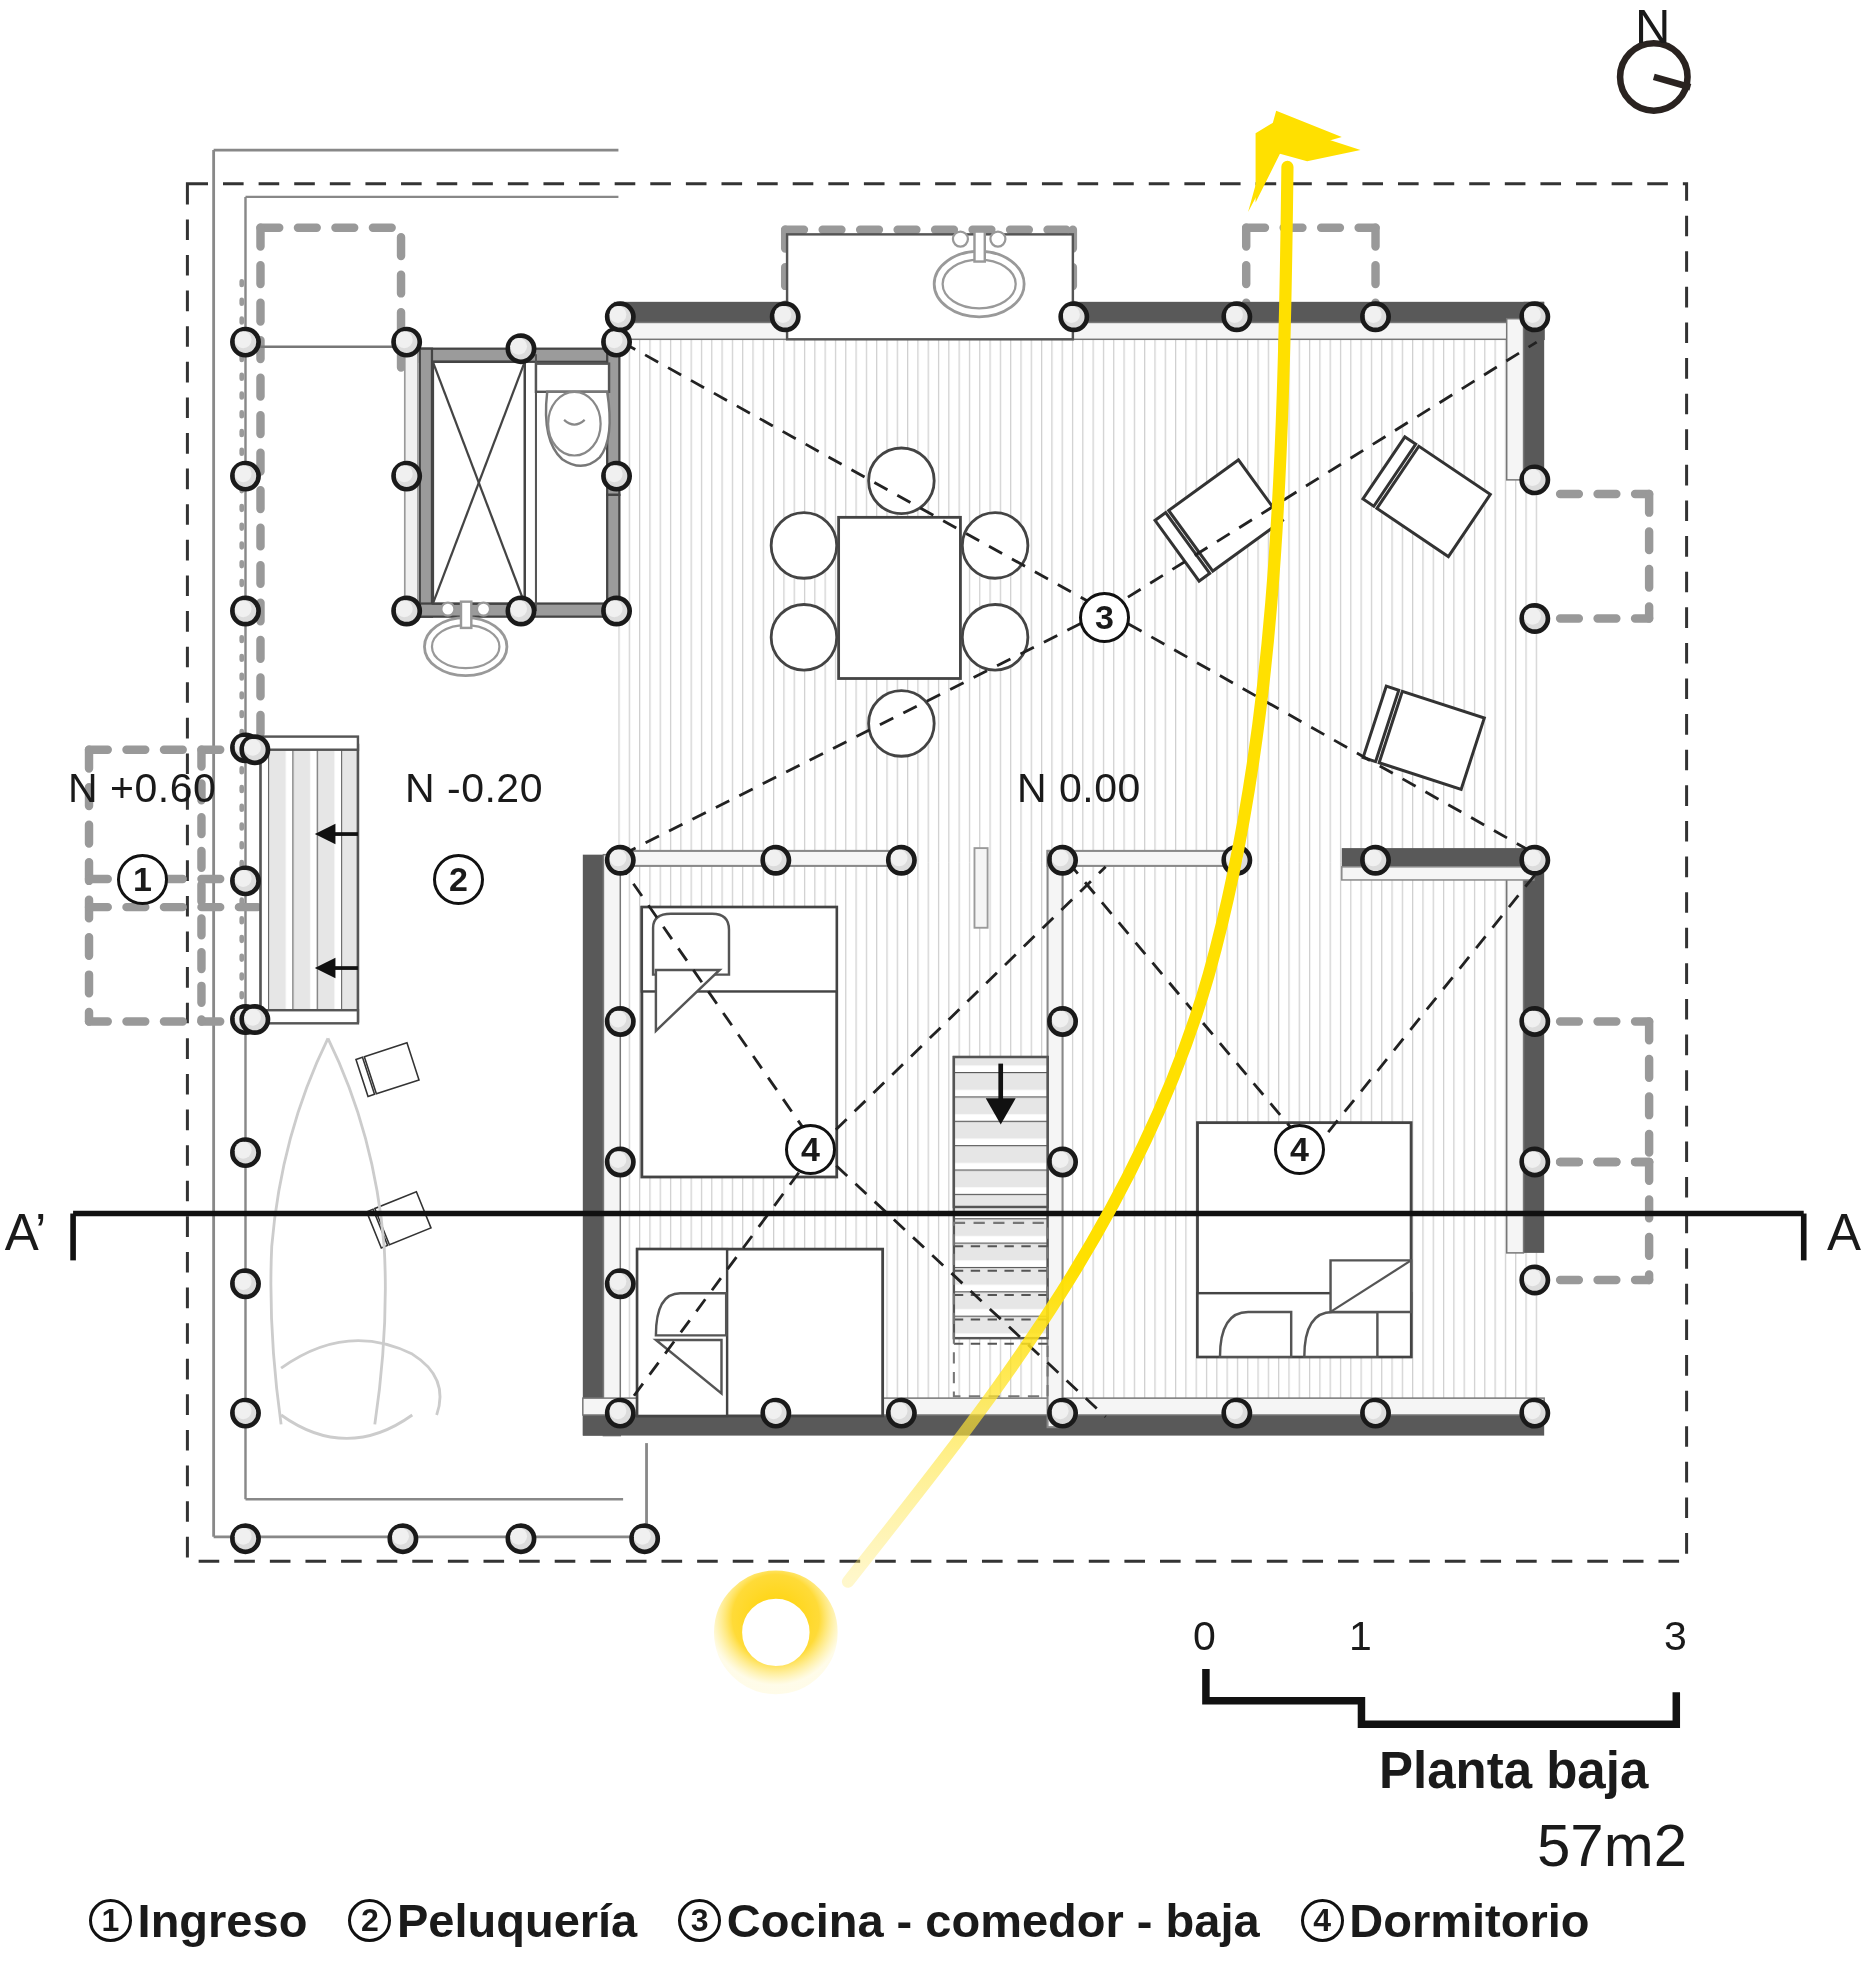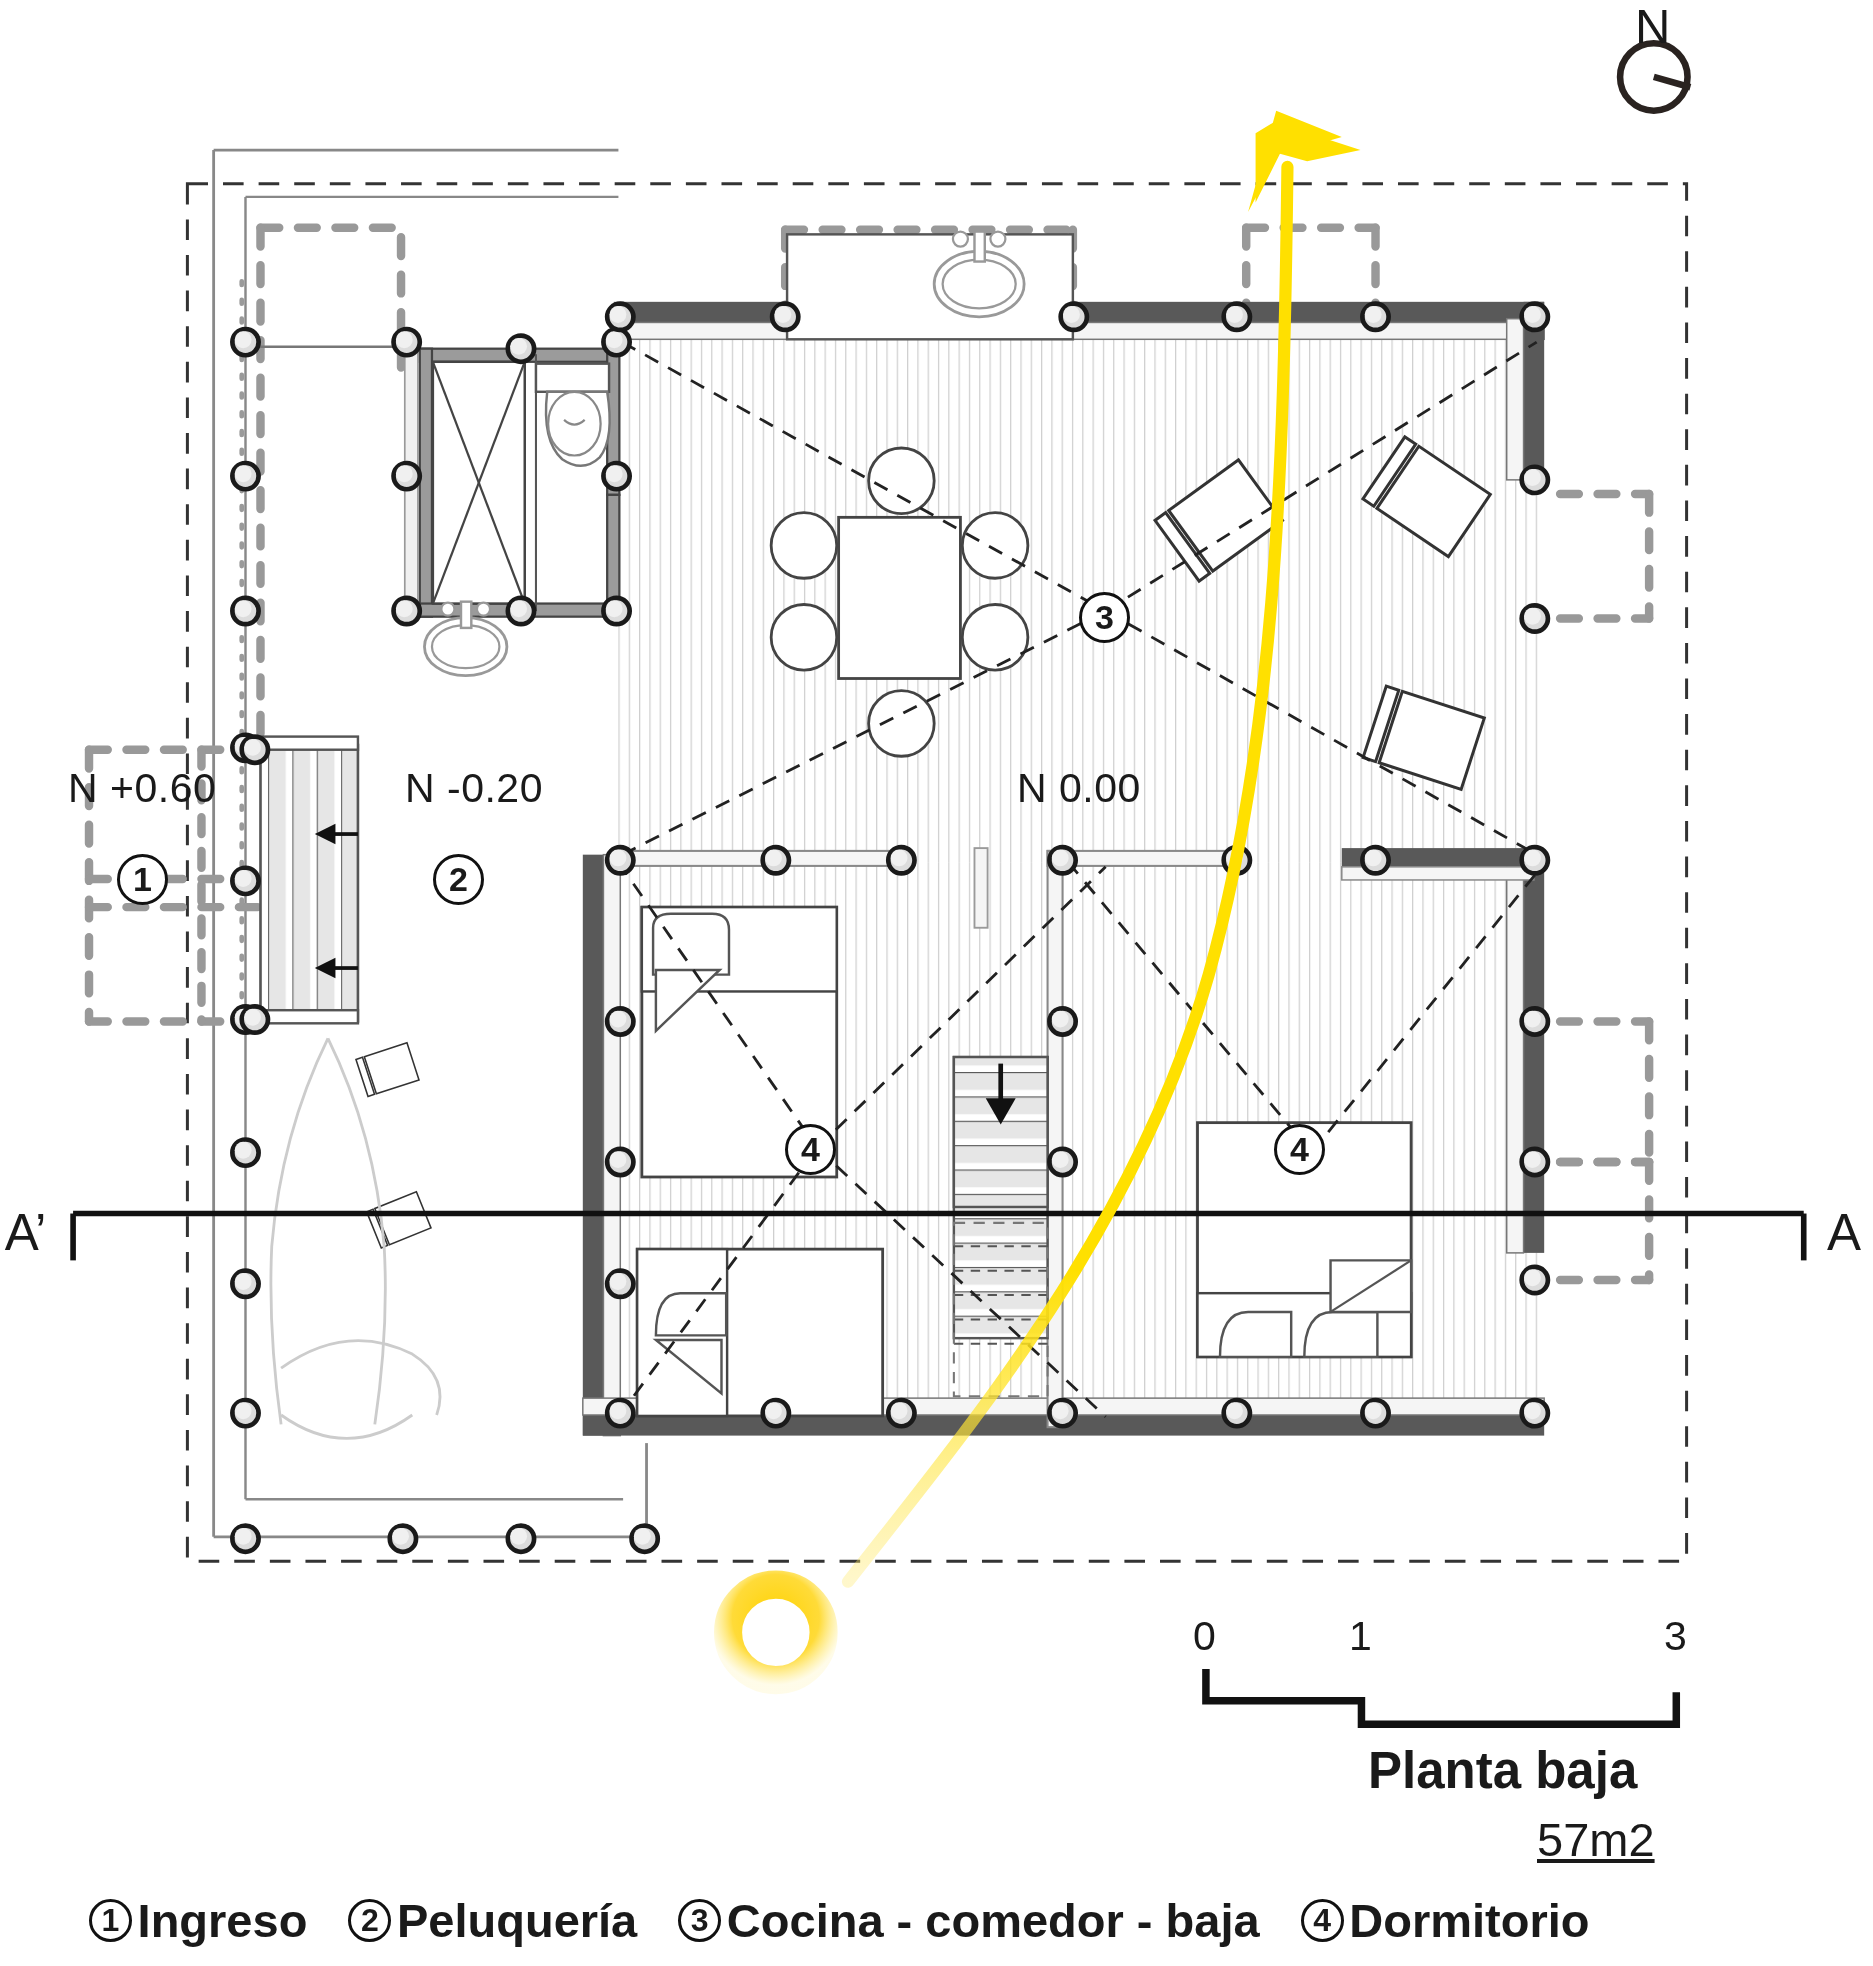--- a/index.html
+++ b/index.html
@@ -30,22 +30,22 @@
   .txt {
     position: absolute;
     white-space: nowrap;
     font-family: "Liberation Sans", sans-serif;
     color: #1a1a1a;
     line-height: 1;
   }
   .level-label   { font-size: 41px; letter-spacing: 0.5px; }
   .section-label { font-size: 51px; }
   .scale-num     { font-size: 41px; }
-  .plan-title    { font-size: 51px; font-weight: bold; }
-  .plan-area     { font-size: 47px; text-decoration: underline; }
+  .plan-title    { font-size: 51px; font-weight: bold; margin-left: 11px; }
+  .plan-area     { font-size: 60px; }
   .north-letter  { font-size: 49px; }
   .legend-row {
     position: absolute;
     left: 89px;
     top: 1893px;
     display: flex;
     align-items: center;
     gap: 0px;
     font-size: 47px;
   }

